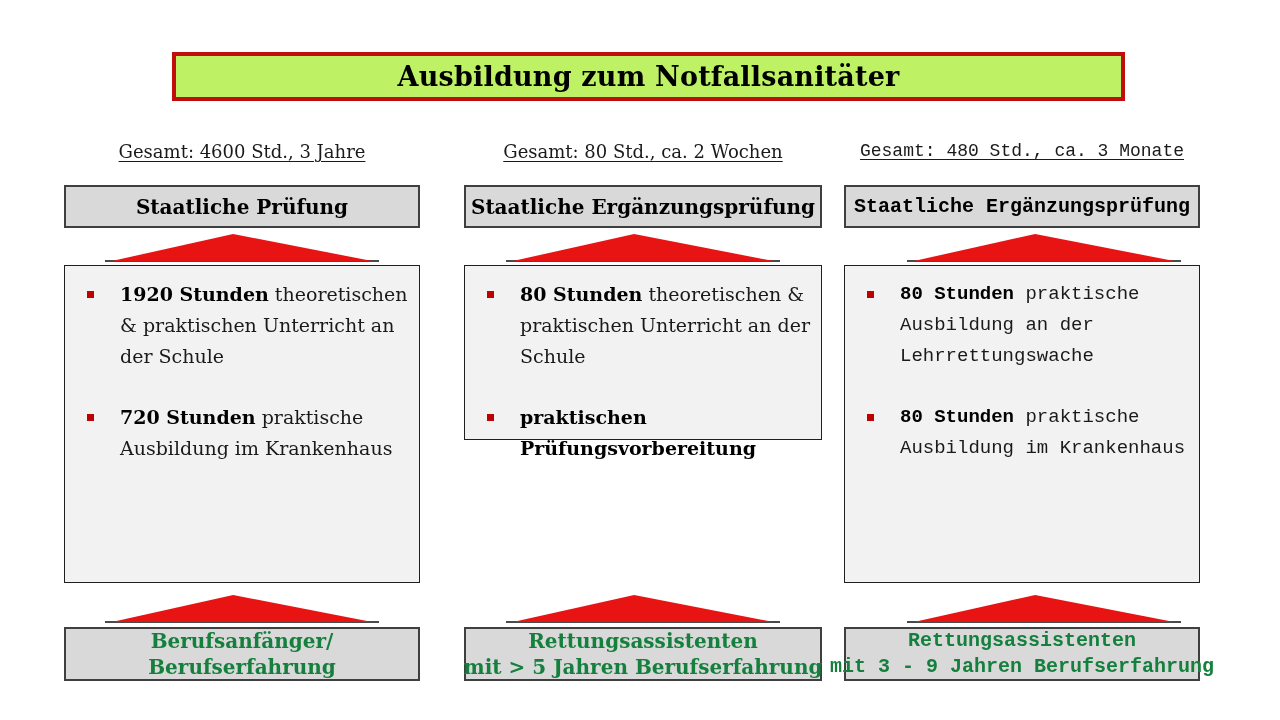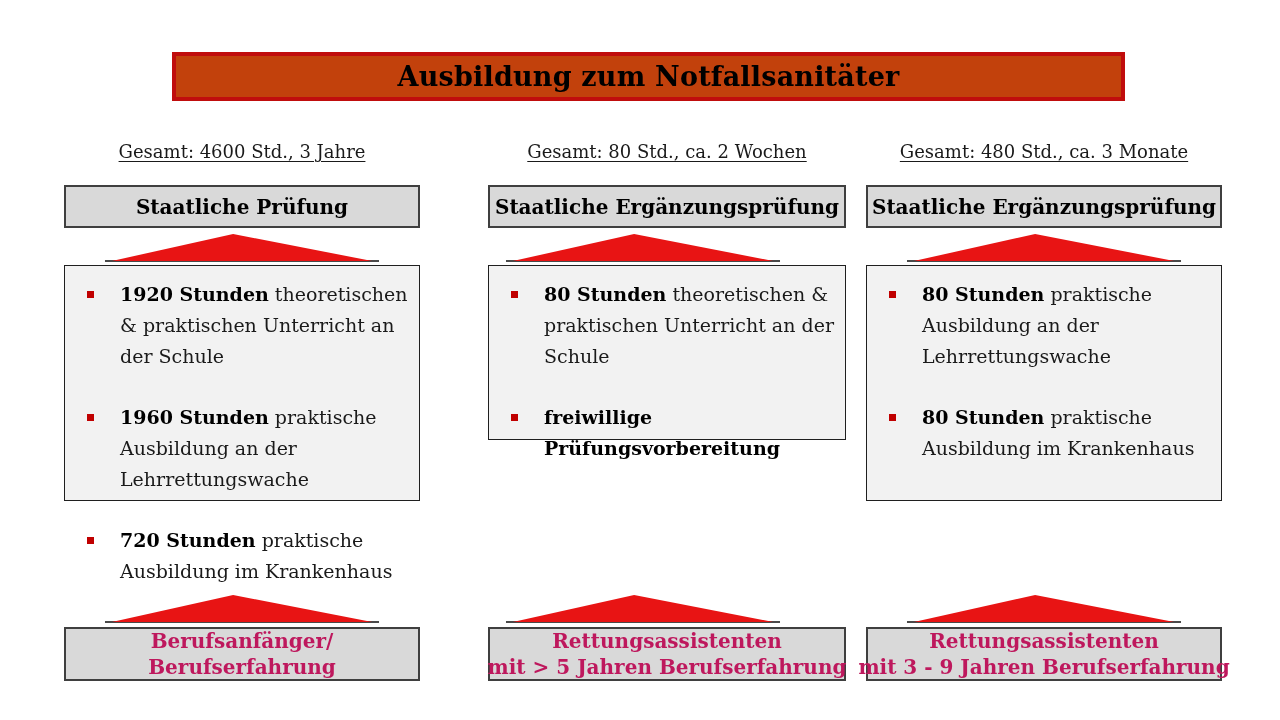--- a/index.html
+++ b/index.html
@@ -4,21 +4,21 @@
 <style>
   html,body{margin:0;padding:0;background:#ffffff;}
   #page{
     position:relative;width:1280px;height:720px;background:#ffffff;overflow:hidden;
     font-family:"DejaVu Serif","Liberation Serif",serif;color:#1a1a1a;
   }
   .abs{position:absolute;box-sizing:border-box;}
   
   #title-box{
     left:172px;top:52px;width:953px;height:49px;
-    background:#c2410c;border:4px solid #c00d0d;
+    background:#bef264;border:4px solid #c00d0d;
     display:flex;align-items:center;justify-content:center;
   }
   #title-box .t{font-size:27px;font-weight:bold;color:#000;letter-spacing:.2px;}
   
   .gesamt{
     top:141px;height:24px;text-align:center;font-size:18px;
     text-decoration:underline;text-underline-offset:3px;white-space:nowrap;
   }
   .exam-box{
     top:185px;height:43px;background:#d9d9d9;border:2px solid #3f3f3f;
@@ -37,29 +37,29 @@
   .bullet-item:last-child{margin-bottom:0;}
   .bullet{
     flex:0 0 auto;width:7px;height:7px;background:#c00000;margin:12px 0 0 2px;
   }
   .item-text{margin-left:26px;font-size:19px;line-height:31px;max-width:300px;}
   .item-text b{font-weight:bold;color:#000;}
   .audience-box{
     top:627px;height:54px;background:#d9d9d9;border:2px solid #3f3f3f;
     display:flex;flex-direction:column;align-items:center;justify-content:center;
   }
-  .audience-box .l{font-size:20px;font-weight:bold;color:#be185d;line-height:26px;white-space:nowrap;}
+  .audience-box .l{font-size:20px;font-weight:bold;color:#15803d;line-height:26px;white-space:nowrap;}
   
   .c0{left:64px;width:356px;}
-  .c1{left:488px;width:358px;}
-  .c2{left:866px;width:356px;}
+  .c1{left:464px;width:358px;}
+  .c2{left:844px;width:356px;font-family:Liberation Mono, monospace;}
   .a0{left:104px;width:276px;}
   .a1{left:505px;width:276px;}
   .a2{left:906px;width:276px;}
-  .h-tall{height:236px;}
+  .h-tall{height:318px;}
   .h-short{height:175px;}
 </style>
 </head>
 <body>
 
 <div id="page">
 
   <div id="title-box" class="abs">
     <span class="t">Ausbildung zum Notfallsanitäter</span>
   </div>
@@ -71,24 +71,20 @@
   <div class="abs arrow arrow-up-1 a0">
     <svg viewBox="0 0 280 30" preserveAspectRatio="none">
       <line x1="1" y1="28" x2="279" y2="28" stroke="#4a4a4a" stroke-width="1.8"></line>
       <polygon points="131,1 272,28 8,28" fill="#e81414"></polygon>
     </svg>
   </div>
   <div class="abs content-box h-tall c0">
     <div class="bullet-item">
       <span class="bullet"></span>
       <div class="item-text"><b>1920 Stunden</b><span> theoretischen &amp; praktischen Unterricht an der Schule</span></div>
-    </div>
-    <div class="bullet-item">
-      <span class="bullet"></span>
-      <div class="item-text"><b>1960 Stunden</b><span> praktische Ausbildung an der Lehrrettungswache</span></div>
     </div>
     <div class="bullet-item">
       <span class="bullet"></span>
       <div class="item-text"><b>720 Stunden</b><span> praktische Ausbildung im Krankenhaus</span></div>
     </div>
   </div>
   <div class="abs arrow arrow-up-2 a0">
     <svg viewBox="0 0 280 30" preserveAspectRatio="none">
       <line x1="1" y1="28" x2="279" y2="28" stroke="#4a4a4a" stroke-width="1.8"></line>
       <polygon points="131,1 272,28 8,28" fill="#e81414"></polygon>
@@ -109,21 +105,21 @@
       <polygon points="131,1 272,28 8,28" fill="#e81414"></polygon>
     </svg>
   </div>
   <div class="abs content-box h-short c1">
     <div class="bullet-item">
       <span class="bullet"></span>
       <div class="item-text"><b>80 Stunden</b><span> theoretischen &amp; praktischen Unterricht an der Schule</span></div>
     </div>
     <div class="bullet-item">
       <span class="bullet"></span>
-      <div class="item-text"><b>freiwillige Prüfungsvorbereitung</b><span></span></div>
+      <div class="item-text"><b>praktischen Prüfungsvorbereitung</b><span></span></div>
     </div>
   </div>
   <div class="abs arrow arrow-up-2 a1">
     <svg viewBox="0 0 280 30" preserveAspectRatio="none">
       <line x1="1" y1="28" x2="279" y2="28" stroke="#4a4a4a" stroke-width="1.8"></line>
       <polygon points="131,1 272,28 8,28" fill="#e81414"></polygon>
     </svg>
   </div>
   <div class="abs audience-box c1">
     <span class="l">Rettungsassistenten</span>

